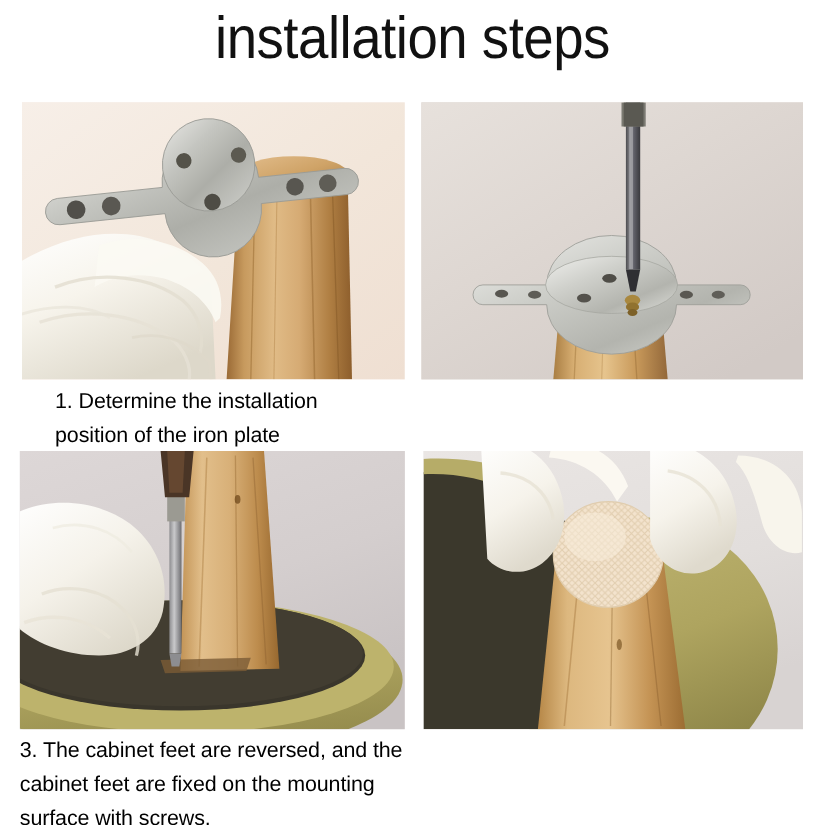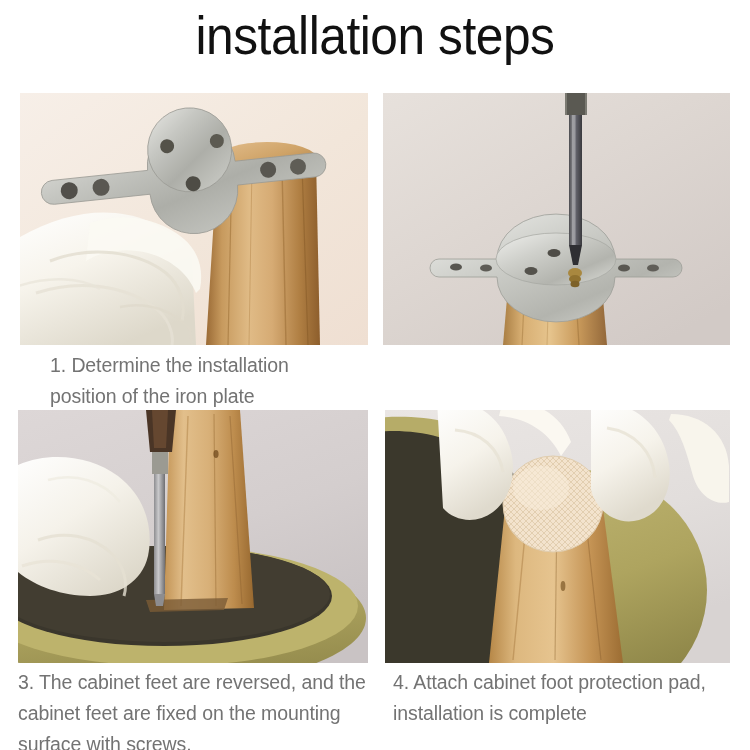--- a/index.html
+++ b/index.html
@@ -28,21 +28,21 @@
 
   
   .panel{position:absolute;overflow:hidden;}
   .panel .ph{position:absolute;inset:0;overflow:hidden;}
 
   
   .caption{
     position:absolute;
     font-size:19.5px;
     line-height:31px;
-    color:#737373;
+    color:#000000;
     font-weight:400;
     white-space:pre-line;
     letter-spacing:-0.1px;
   }
 </style>
 </head>
 <body>
 
 <div id="page">
 
@@ -309,16 +309,14 @@
           <path d="M222 18 C250 22 268 42 270 68" stroke="#e7e2d4" stroke-width="3" fill="none" opacity="0.8"></path>
         </g>
       </svg>
     </div>
   </div>
 
   <div class="caption" style="left:18px;top:667px;width:370px;">3. The cabinet feet are reversed, and the
 cabinet feet are fixed on the mounting
 surface with screws.</div>
 
-  <div class="caption" style="left:393px;top:667px;width:355px;">4. Attach cabinet foot protection pad,
-installation is complete</div>
 
 </div>
 
 </body></html>

